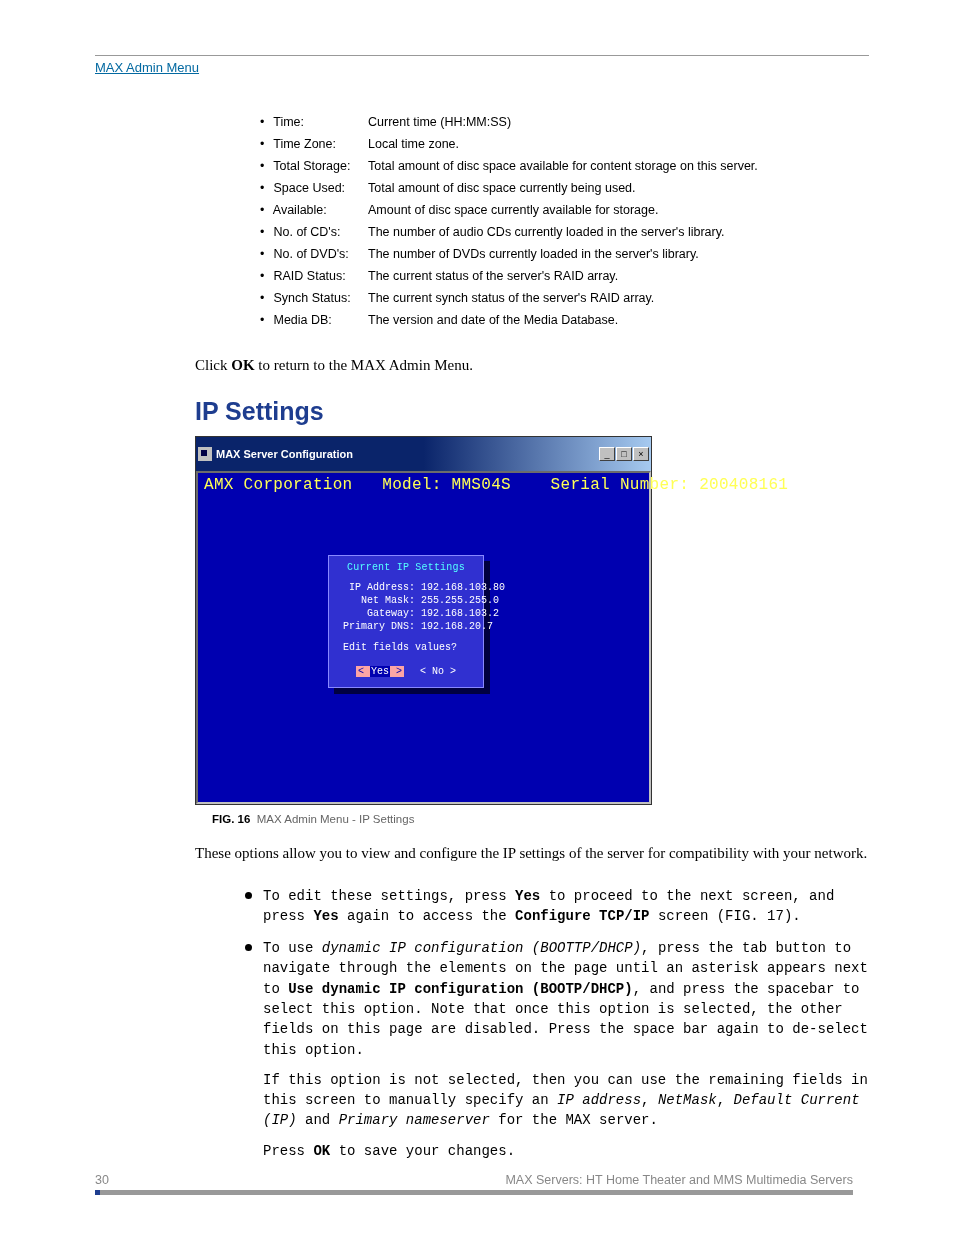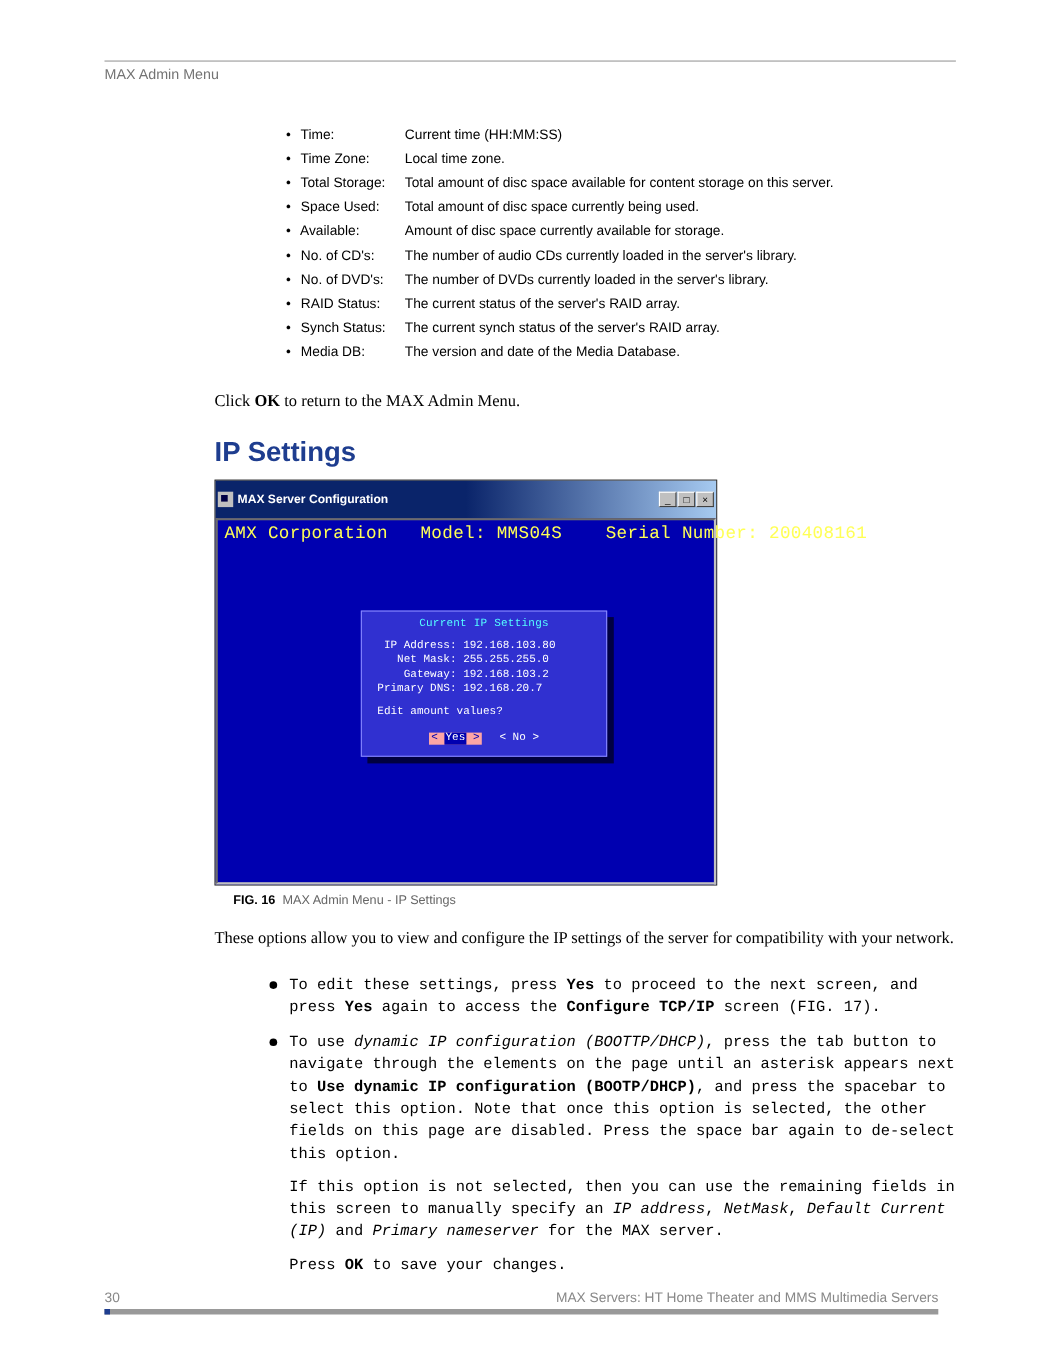--- a/index.html
+++ b/index.html
@@ -17,22 +17,23 @@
     min-height: 1235px;
   }
   .header-rule {
     border: none;
     border-top: 1.5px solid #999;
     margin: 0 0 4px 0;
   }
   .header-text {
     font-family: Arial, Helvetica, sans-serif;
     font-size: 13px;
-    color: #737373;
+    color: #0369a1;
     margin-bottom: 40px;
+    text-decoration: underline;
   }
   .def-list {
     font-family: Arial, Helvetica, sans-serif;
     font-size: 12.5px;
     margin-left: 165px;
     margin-bottom: 28px;
   }
   .def-row {
     display: flex;
     align-items: baseline;
@@ -135,21 +136,21 @@
     letter-spacing: 0.3px;
     white-space: pre;
   }
   .term-headerline .corp { color: #ffff55; }
   .term-headerline .model { color: #ffff55; }
   .term-headerline .serial { color: #ffff55; }
   .dialog {
     position: absolute;
     left: 130px;
     top: 82px;
-    width: 224px;
+    width: 156px;
     background: #3030d0;
     border: 1px solid #8888ff;
     box-shadow: 6px 6px 0 #000040;
     padding: 6px 8px 10px 8px;
     box-sizing: border-box;
   }
   .dialog-title {
     color: #55ffff;
     text-align: center;
     font-size: 10px;
@@ -309,21 +310,21 @@
     </div>
     <div class="term-body">
       <div class="term-headerline"><span class="corp">AMX Corporation</span>   <span class="model">Model: </span><span class="model">MMS04S</span>    <span class="serial">Serial Number: </span><span class="serial">200408161</span></div>
 
       <div class="dialog">
         <div class="dialog-title">Current IP Settings</div>
         <div class="dialog-line"><span class="lbl">  IP Address:</span> <span>192.168.103.80</span></div>
         <div class="dialog-line"><span class="lbl">    Net Mask:</span> <span>255.255.255.0</span></div>
         <div class="dialog-line"><span class="lbl">     Gateway:</span> <span>192.168.103.2</span></div>
         <div class="dialog-line"><span class="lbl"> Primary DNS:</span> <span>192.168.20.7</span></div>
-        <div class="dialog-line" style="margin-top:8px"> <span>Edit amount values?</span></div>
+        <div class="dialog-line" style="margin-top:8px"> <span>Edit fields values?</span></div>
         <div class="dialog-btns">
           <span class="dlg-yes">&lt; <span class="inner">Yes</span> &gt;</span>
           <span class="dlg-no">&lt; <span>No</span>  &gt;</span>
         </div>
       </div>
     </div>
   </div>
 
   <div class="fig-caption">
     <b>FIG. 16</b>&nbsp;&nbsp;<span>MAX Admin Menu - IP Settings</span>

